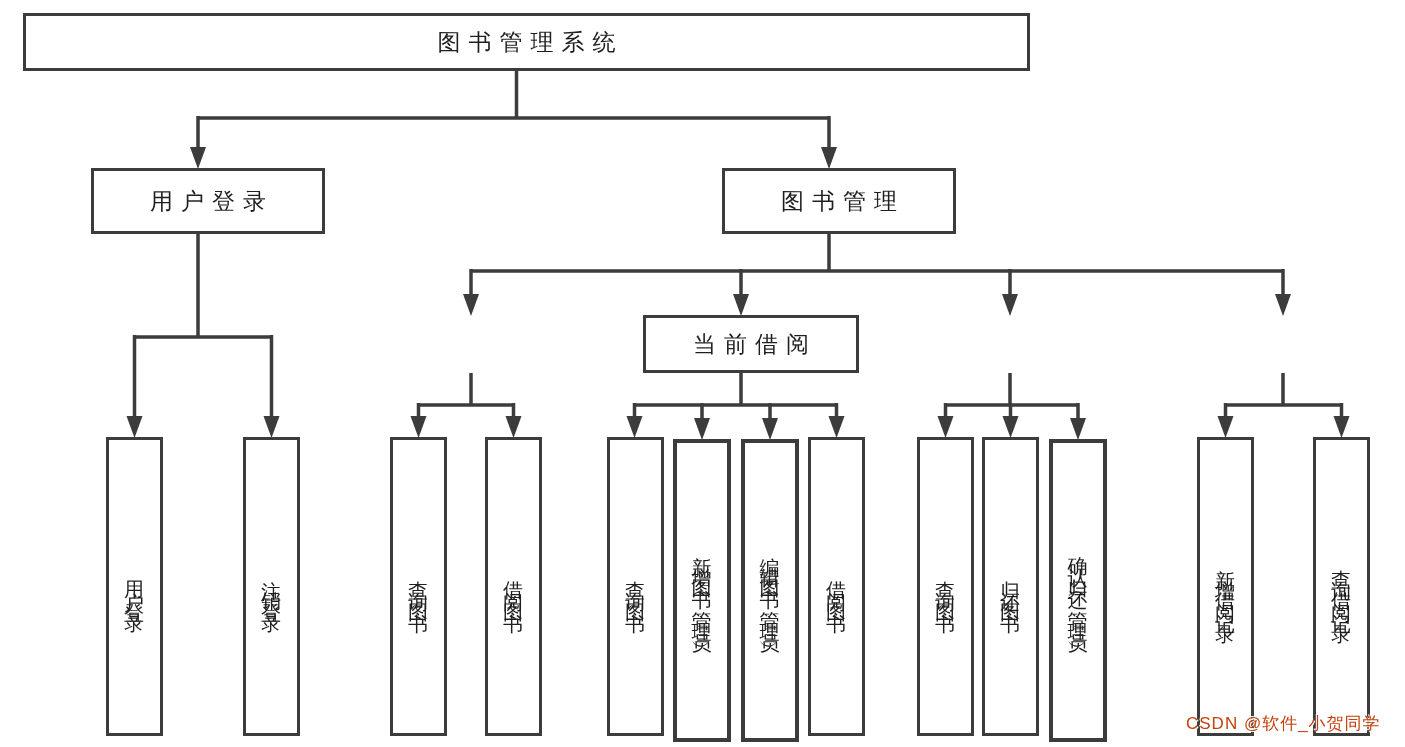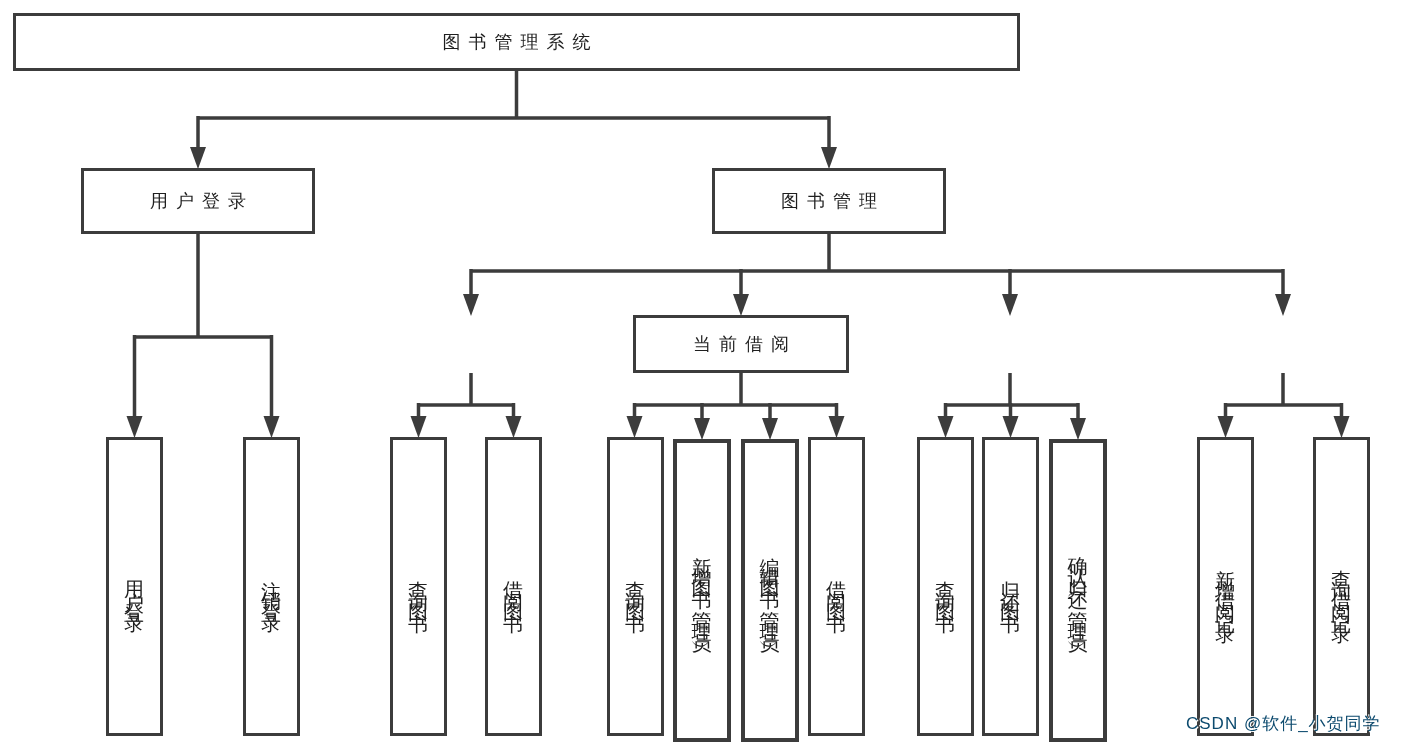--- a/index.html
+++ b/index.html
@@ -22,41 +22,42 @@
     box-sizing: border-box;
     background: #ffffff;
     border: 3px solid #3c3c3c;
     display: flex;
     align-items: center;
     justify-content: center;
     color: #1f1f1f;
     z-index: 2;
   }
   .h-node {
-    font-size: 18px;
+    font-size: 23px;
     letter-spacing: 8px;
     text-indent: 8px; 
     white-space: nowrap;
+    margin-left: 10px;
   }
   .leaf {
     writing-mode: vertical-rl;
     text-orientation: mixed;
     font-size: 20px;
     letter-spacing: 11px;
     line-height: 1;
     white-space: nowrap;
   }
   .leaf.bold { border-width: 4px; }
   .watermark {
     position: absolute;
     left: 1186px;
     top: 712px;
     font-size: 17px;
     letter-spacing: 1px;
-    color: #0c4a6e;
+    color: #c2410c;
     text-shadow: 1px 1px 0 #ffffff, -1px -1px 0 #ffffff;
     white-space: nowrap;
     z-index: 5;
   }
 </style>
 </head>
 <body>
 
 <div class="stage">
 

